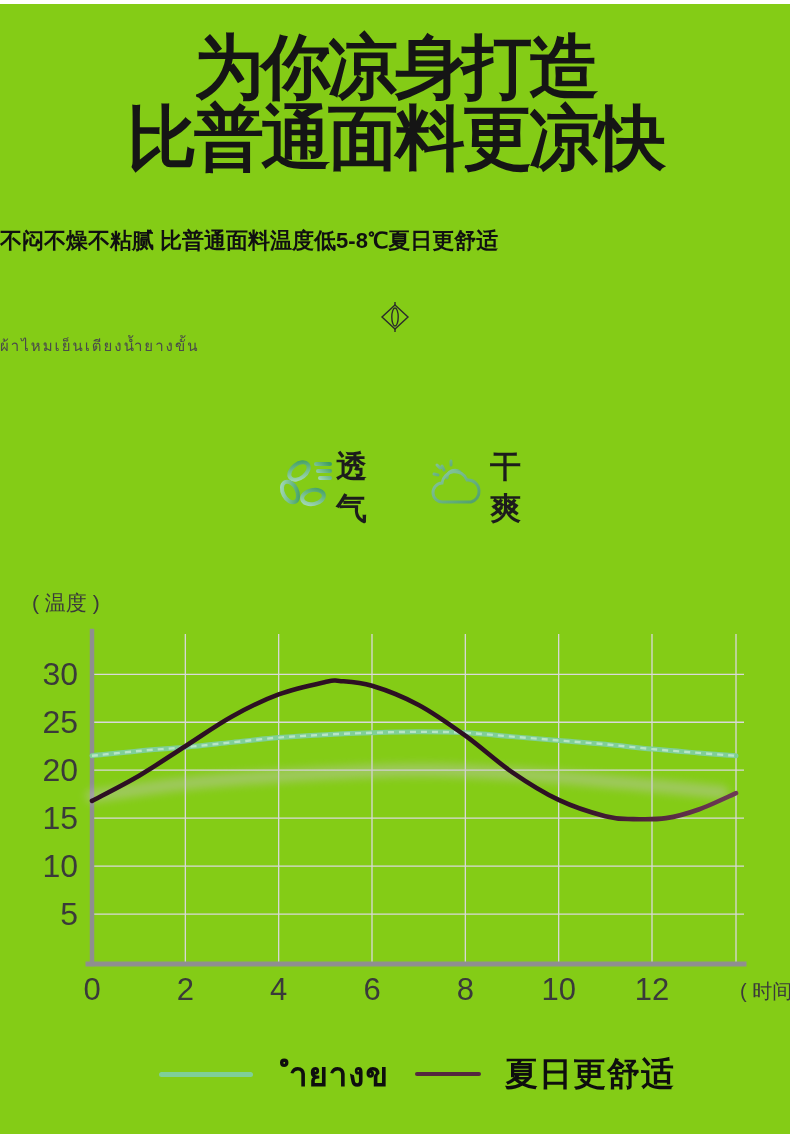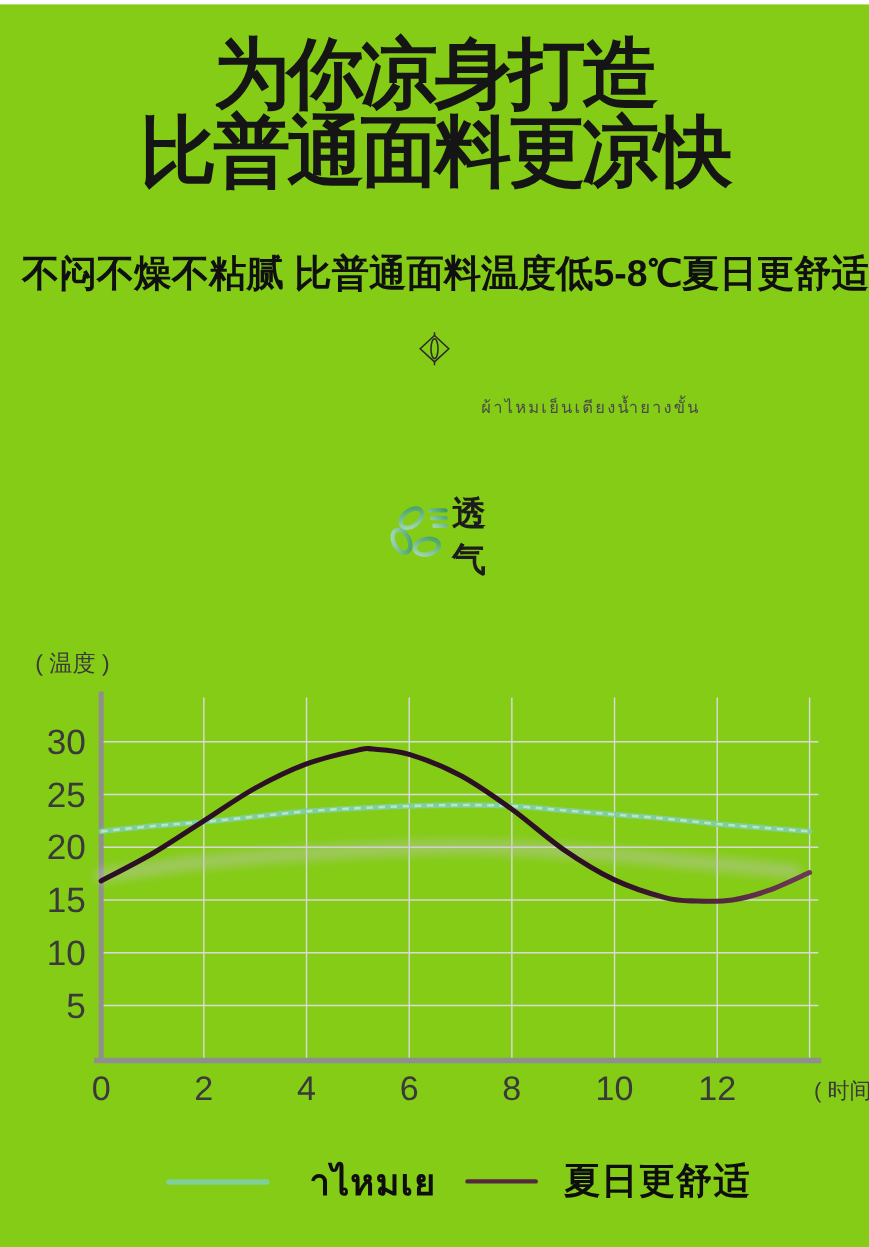--- a/index.html
+++ b/index.html
@@ -4,26 +4,26 @@
 <style>
   html,body{margin:0;padding:0;background:#fff;}
   body{font-family:"Liberation Sans",sans-serif;-webkit-font-smoothing:antialiased;}
   #canvas{position:relative;width:790px;height:1134px;background:#84cc16;overflow:hidden;margin:4px auto;}
 
   
   .title{position:absolute;left:0;width:790px;text-align:center;color:#151515;
          font-weight:900;font-size:70px;letter-spacing:-3px;line-height:1;}
   #title-line1{top:28px;}
   #title-line2{top:99px;}
-  .subtitle{position:absolute;top:222px;left:0;width:790px;text-align:right;
-            color:#101010;font-size:34px;font-weight:600;letter-spacing:0px;}
+  .subtitle{position:absolute;top:222px;left:0;width:790px;text-align:left;
+            color:#101010;font-size:22px;font-weight:600;letter-spacing:0px;}
 
   
   .brand-icon{position:absolute;top:296px;left:0;width:790px;text-align:center;}
-  .thai{position:absolute;top:354px;left:0;width:637px;text-align:right;
+  .thai{position:absolute;top:330px;left:0;width:637px;text-align:left;
         color:#4a4a4a;font-size:15px;letter-spacing:2px;}
 
   
   .features{position:absolute;top:436px;left:0;width:790px;display:flex;
             justify-content:center;gap:46px;transform:translateX(8px);}
   .feature{display:flex;flex-direction:row;align-items:center;width:104px;}
   .feature .ficon{height:58px;display:flex;align-items:flex-end;justify-content:center;}
   .feature .flabel{margin-top:6px;font-size:31px;color:#1c1c1c;font-weight:600;letter-spacing:1px;}
 
   
@@ -73,20 +73,38 @@
             <ellipse cx="14" cy="36" rx="11" ry="7" transform="rotate(62 14 36)"></ellipse>
             <ellipse cx="37" cy="41" rx="11" ry="7" transform="rotate(-12 37 41)"></ellipse>
             <path d="M40 8 h14 M42 15 h12 M44 22 h10"></path>
           </g>
         </svg>
       </div>
       <div class="flabel">透气</div>
     </div>
 
 
+    <div class="feature">
+      <div class="ficon">
+        <svg width="64" height="58" viewBox="0 0 64 58">
+          <defs>
+            <linearGradient id="gCloud" x1="0" y1="0" x2="1" y2="1">
+              <stop offset="0" stop-color="#8cc9a0"></stop>
+                <stop offset="1" stop-color="#4f9f6b"></stop>
+            </linearGradient>
+          </defs>
+          <g fill="none" stroke="url(#gCloud)" stroke-width="3" stroke-linecap="round">
+            <path d="M21 22 a8 8 0 0 1 13 -6"></path>
+            <path d="M16 10 l2 4 M8 18 l4 1 M25 5 l0 4 M11 9 l3 3"></path>
+            <path d="M17 46 a9.5 9.5 0 0 1 -1 -19 a13 13 0 0 1 25 -3 a11 11 0 0 1 12 11 a10.5 10.5 0 0 1 -8 11 z"></path>
+          </g>
+        </svg>
+      </div>
+      <div class="flabel">干爽</div>
+    </div>
   </div>
 
   <div id="chart-section">
     <svg id="temp-chart" width="790" height="430">
       <defs>
         <filter id="softBlur" x="-20%" y="-60%" width="140%" height="220%">
           <feGaussianBlur stdDeviation="4.5"></feGaussianBlur>
         </filter>
         <linearGradient id="gradDark" gradientUnits="userSpaceOnUse" x1="92" y1="0" x2="736" y2="0">
           <stop offset="0" stop-color="#2d1023"></stop>
@@ -133,18 +151,18 @@
         <text x="740" y="420" font-size="20">( 时间 )</text>
         <path d="M92,218.08187134502924C107.55555555555556,216.00389863547758 154.2222222222222,208.97076023391816 185.33333333333331,205.61403508771932C216.44444444444443,202.25730994152048 247.55555555555551,200.01949317738794 278.66666666666663,197.94152046783628C309.7777777777777,195.86354775828462 348.6666666666667,194.10526315789477 372,193.1461988304094C395.3333333333333,192.187134502924 403.1111111111111,192.18713450292398 418.66666666666663,192.18713450292398C434.2222222222222,192.18713450292398 442,192.0272904483431 465.3333333333333,193.1461988304094C488.66666666666663,194.26510721247567 527.5555555555555,196.5029239766082 558.6666666666666,198.90058479532163C589.7777777777777,201.29824561403507 624.7777777777778,204.9746588693957 652,207.53216374269007C679.2222222222222,210.08966861598444 710.3333333333334,213.12670565302147 722,214.24561403508775" fill="none" stroke="#c4c4c4" stroke-width="13" opacity="0.42" filter="url(#softBlur)" stroke-linecap="round"></path>
         <path d="M92,177.8011695906433C99.77777777777777,177.00194931773882 123.1111111111111,174.44444444444446 138.66666666666666,173.0058479532164C154.2222222222222,171.56725146198835 169.77777777777777,170.60818713450297 185.33333333333331,169.1695906432749C200.88888888888886,167.7309941520468 216.44444444444446,165.97270955165692 232,164.37426900584796C247.55555555555554,162.775828460039 263.1111111111111,160.85769980506825 278.66666666666663,159.57894736842107C294.2222222222222,158.3001949317739 309.77777777777777,157.50097465886944 325.3333333333333,156.70175438596496C340.88888888888886,155.90253411306048 356.44444444444446,155.26315789473688 372,154.78362573099417C387.55555555555554,154.30409356725147 403.1111111111111,153.8245614035088 418.66666666666663,153.8245614035088C434.2222222222222,153.8245614035088 449.77777777777777,153.9844054580897 465.3333333333333,154.78362573099417C480.88888888888886,155.58284600389865 496.44444444444446,157.3411306042885 512,158.6198830409357C527.5555555555555,159.89863547758287 543.1111111111111,161.17738791423002 558.6666666666666,162.4561403508772C574.2222222222222,163.7348927875244 589.7777777777777,164.85380116959067 605.3333333333333,166.29239766081875C620.8888888888888,167.73099415204683 636.4444444444445,169.6491228070176 652,171.08771929824564C667.5555555555555,172.5263157894737 684.6666666666666,173.80506822612085 698.6666666666666,174.92397660818713C712.6666666666666,176.0428849902534 729.7777777777778,177.3216374269006 736,177.8011695906433" fill="none" stroke="#7fcf98" stroke-width="5" stroke-linecap="round"></path>
         <path d="M92,177.8011695906433C99.77777777777777,177.00194931773882 123.1111111111111,174.44444444444446 138.66666666666666,173.0058479532164C154.2222222222222,171.56725146198835 169.77777777777777,170.60818713450297 185.33333333333331,169.1695906432749C200.88888888888886,167.7309941520468 216.44444444444446,165.97270955165692 232,164.37426900584796C247.55555555555554,162.775828460039 263.1111111111111,160.85769980506825 278.66666666666663,159.57894736842107C294.2222222222222,158.3001949317739 309.77777777777777,157.50097465886944 325.3333333333333,156.70175438596496C340.88888888888886,155.90253411306048 356.44444444444446,155.26315789473688 372,154.78362573099417C387.55555555555554,154.30409356725147 403.1111111111111,153.8245614035088 418.66666666666663,153.8245614035088C434.2222222222222,153.8245614035088 449.77777777777777,153.9844054580897 465.3333333333333,154.78362573099417C480.88888888888886,155.58284600389865 496.44444444444446,157.3411306042885 512,158.6198830409357C527.5555555555555,159.89863547758287 543.1111111111111,161.17738791423002 558.6666666666666,162.4561403508772C574.2222222222222,163.7348927875244 589.7777777777777,164.85380116959067 605.3333333333333,166.29239766081875C620.8888888888888,167.73099415204683 636.4444444444445,169.6491228070176 652,171.08771929824564C667.5555555555555,172.5263157894737 684.6666666666666,173.80506822612085 698.6666666666666,174.92397660818713C712.6666666666666,176.0428849902534 729.7777777777778,177.3216374269006 736,177.8011695906433" fill="none" stroke="#ffffff" stroke-width="2.4" opacity="0.45" stroke-dasharray="6 5"></path>
         <path d="M92,222.87719298245614C99.77777777777777,218.72124756335282 123.1111111111111,207.0526315789474 138.66666666666666,197.94152046783628C154.2222222222222,188.83040935672517 169.77777777777777,178.12085769980507 185.33333333333331,168.21052631578948C200.88888888888886,158.3001949317739 216.44444444444446,147.1111111111111 232,138.47953216374268C247.55555555555554,129.84795321637426 263.1111111111111,122.17543859649129 278.66666666666663,116.42105263157902C294.2222222222222,110.66666666666674 315.2222222222222,106.19103313840156 325.3333333333333,103.953216374269C335.44444444444446,101.71539961013644 331.55555555555554,102.35477582846006 339.3333333333333,102.99415204678365C347.1111111111111,103.63352826510724 358.77777777777777,103.79337231968816 372,107.78947368421058C385.22222222222223,111.785575048733 403.1111111111111,118.65886939571153 418.66666666666663,126.97076023391816C434.2222222222222,135.2826510721248 449.77777777777777,146.47173489278754 465.3333333333333,157.6608187134503C480.88888888888886,168.84990253411308 496.44444444444446,183.39571150097467 512,194.10526315789474C527.5555555555555,204.8148148148148 543.1111111111111,214.56530214424953 558.6666666666666,221.9181286549708C574.2222222222222,229.27095516569204 592.8888888888888,235.02534113060432 605.3333333333333,238.22222222222226C617.7777777777777,241.4191033138402 623.2222222222222,240.7797270955166 633.3333333333333,241.0994152046784C643.4444444444443,241.4191033138402 655.1111111111111,241.73879142300194 666,240.140350877193C676.8888888888889,238.54191033138403 687,235.6647173489279 698.6666666666666,231.50877192982458C710.3333333333333,227.35282651072126 729.7777777777778,217.92202729044834 736,215.2046783625731" fill="none" stroke="url(#gradDark)" stroke-width="4.6" stroke-linecap="round"></path>
       </svg>
   </div>
 
   <div class="legend">
     <span class="swatch" id="legend-swatch-ice" style="background: rgb(127, 207, 152);"></span>
-    <span class="lg-label">าไหมเย</span>
+    <span class="lg-label">ำยางข</span>
     <span class="swatch" id="legend-swatch-other" style="background: rgb(84, 40, 63);"></span>
     <span class="lg-label">夏日更舒适</span>
   </div>
 
 </div>
 
 </body></html>

